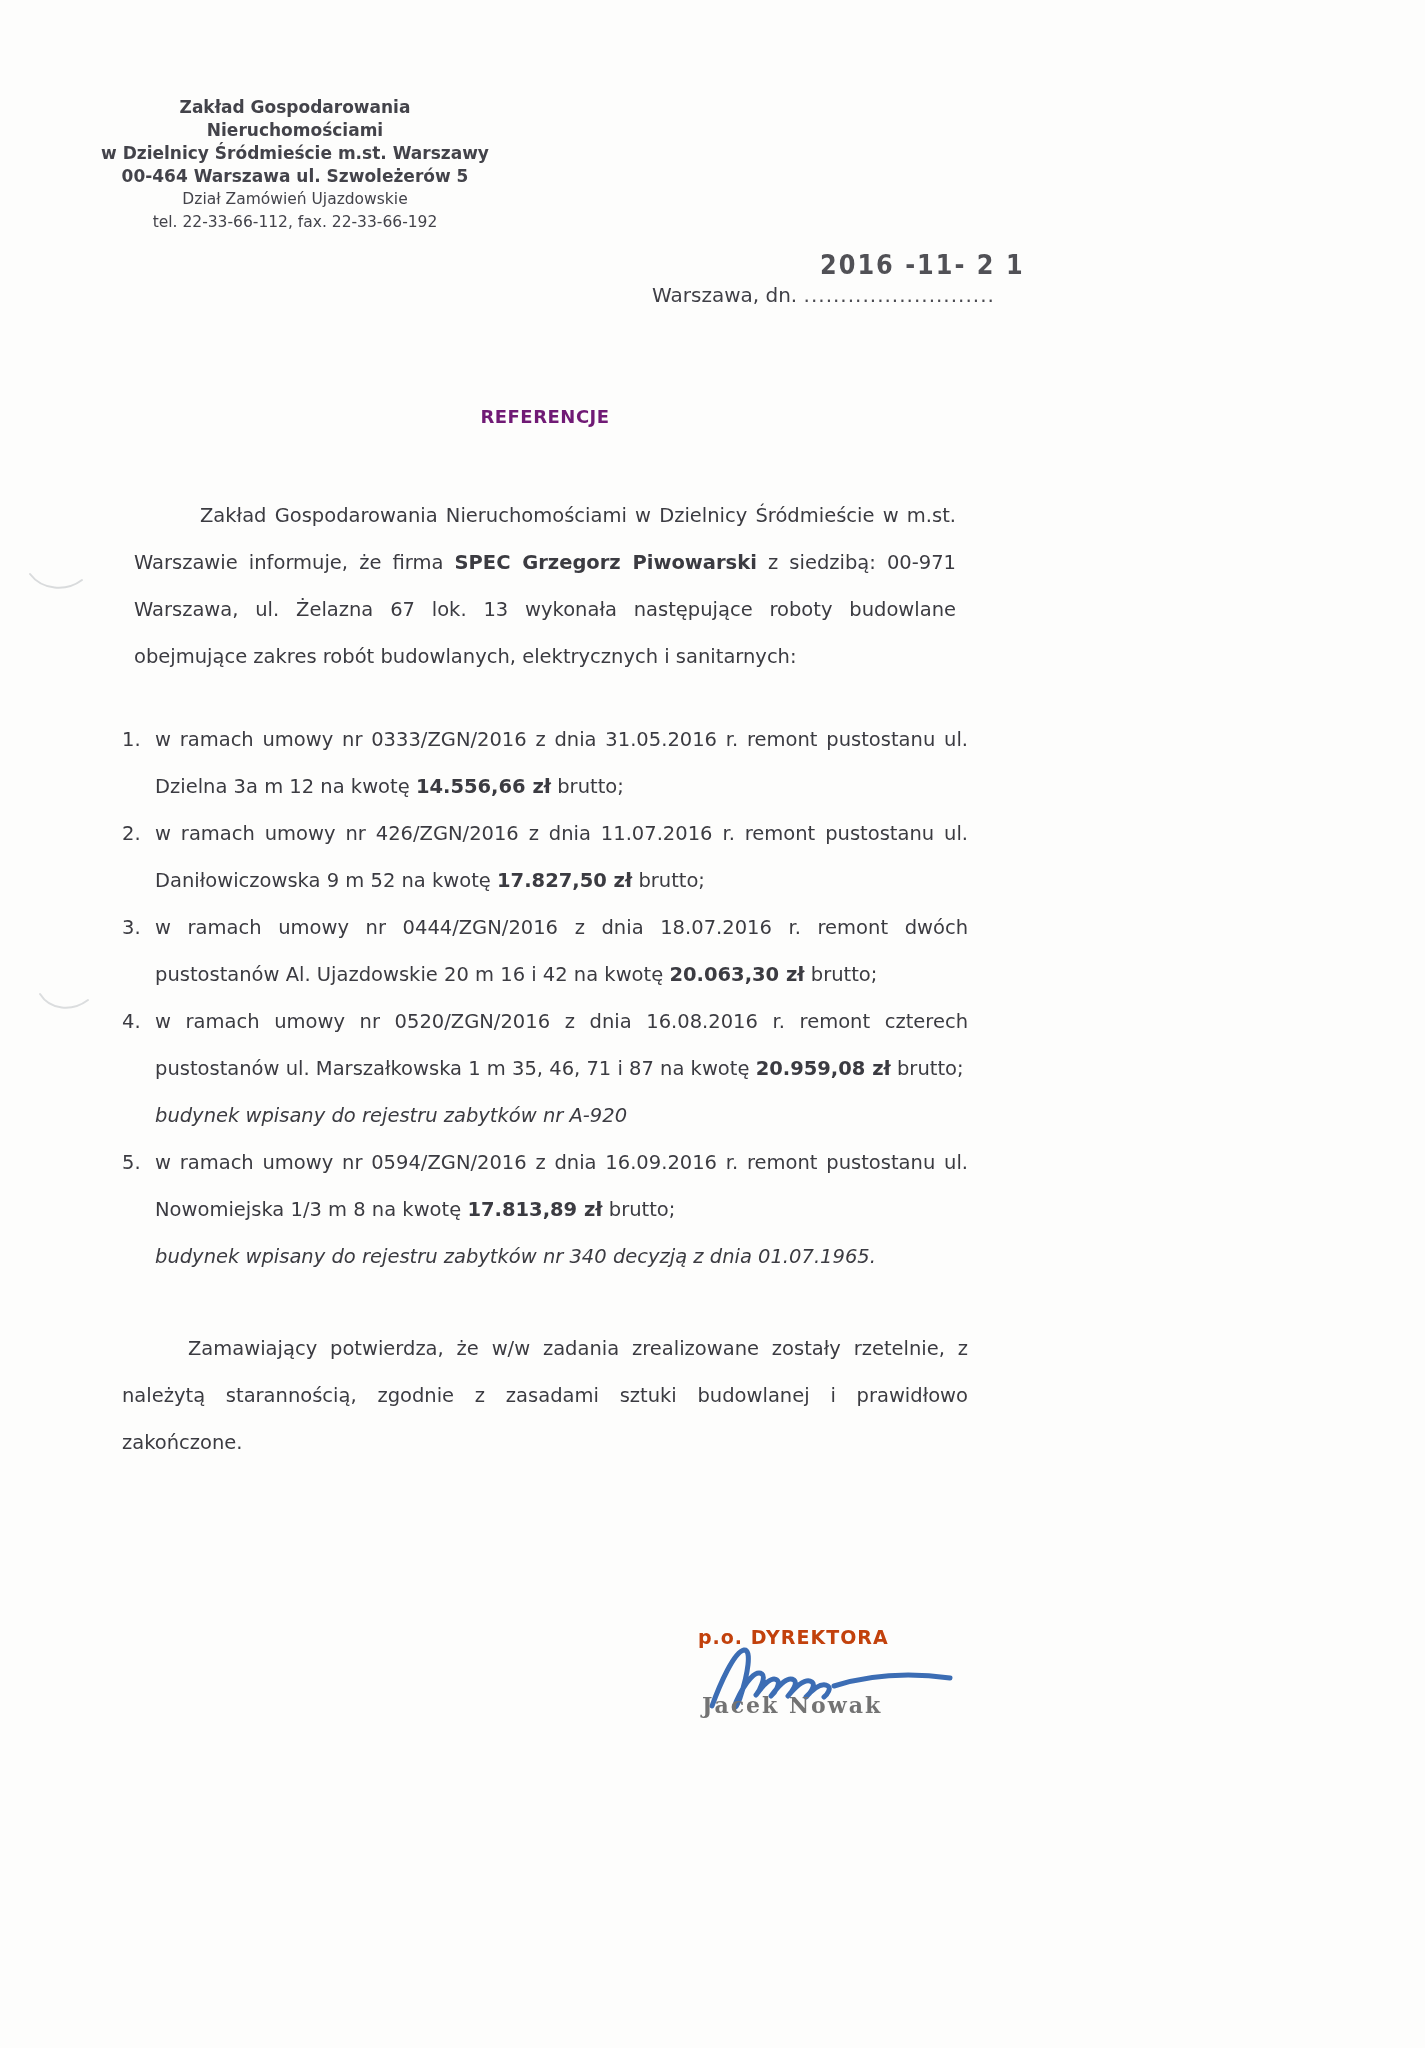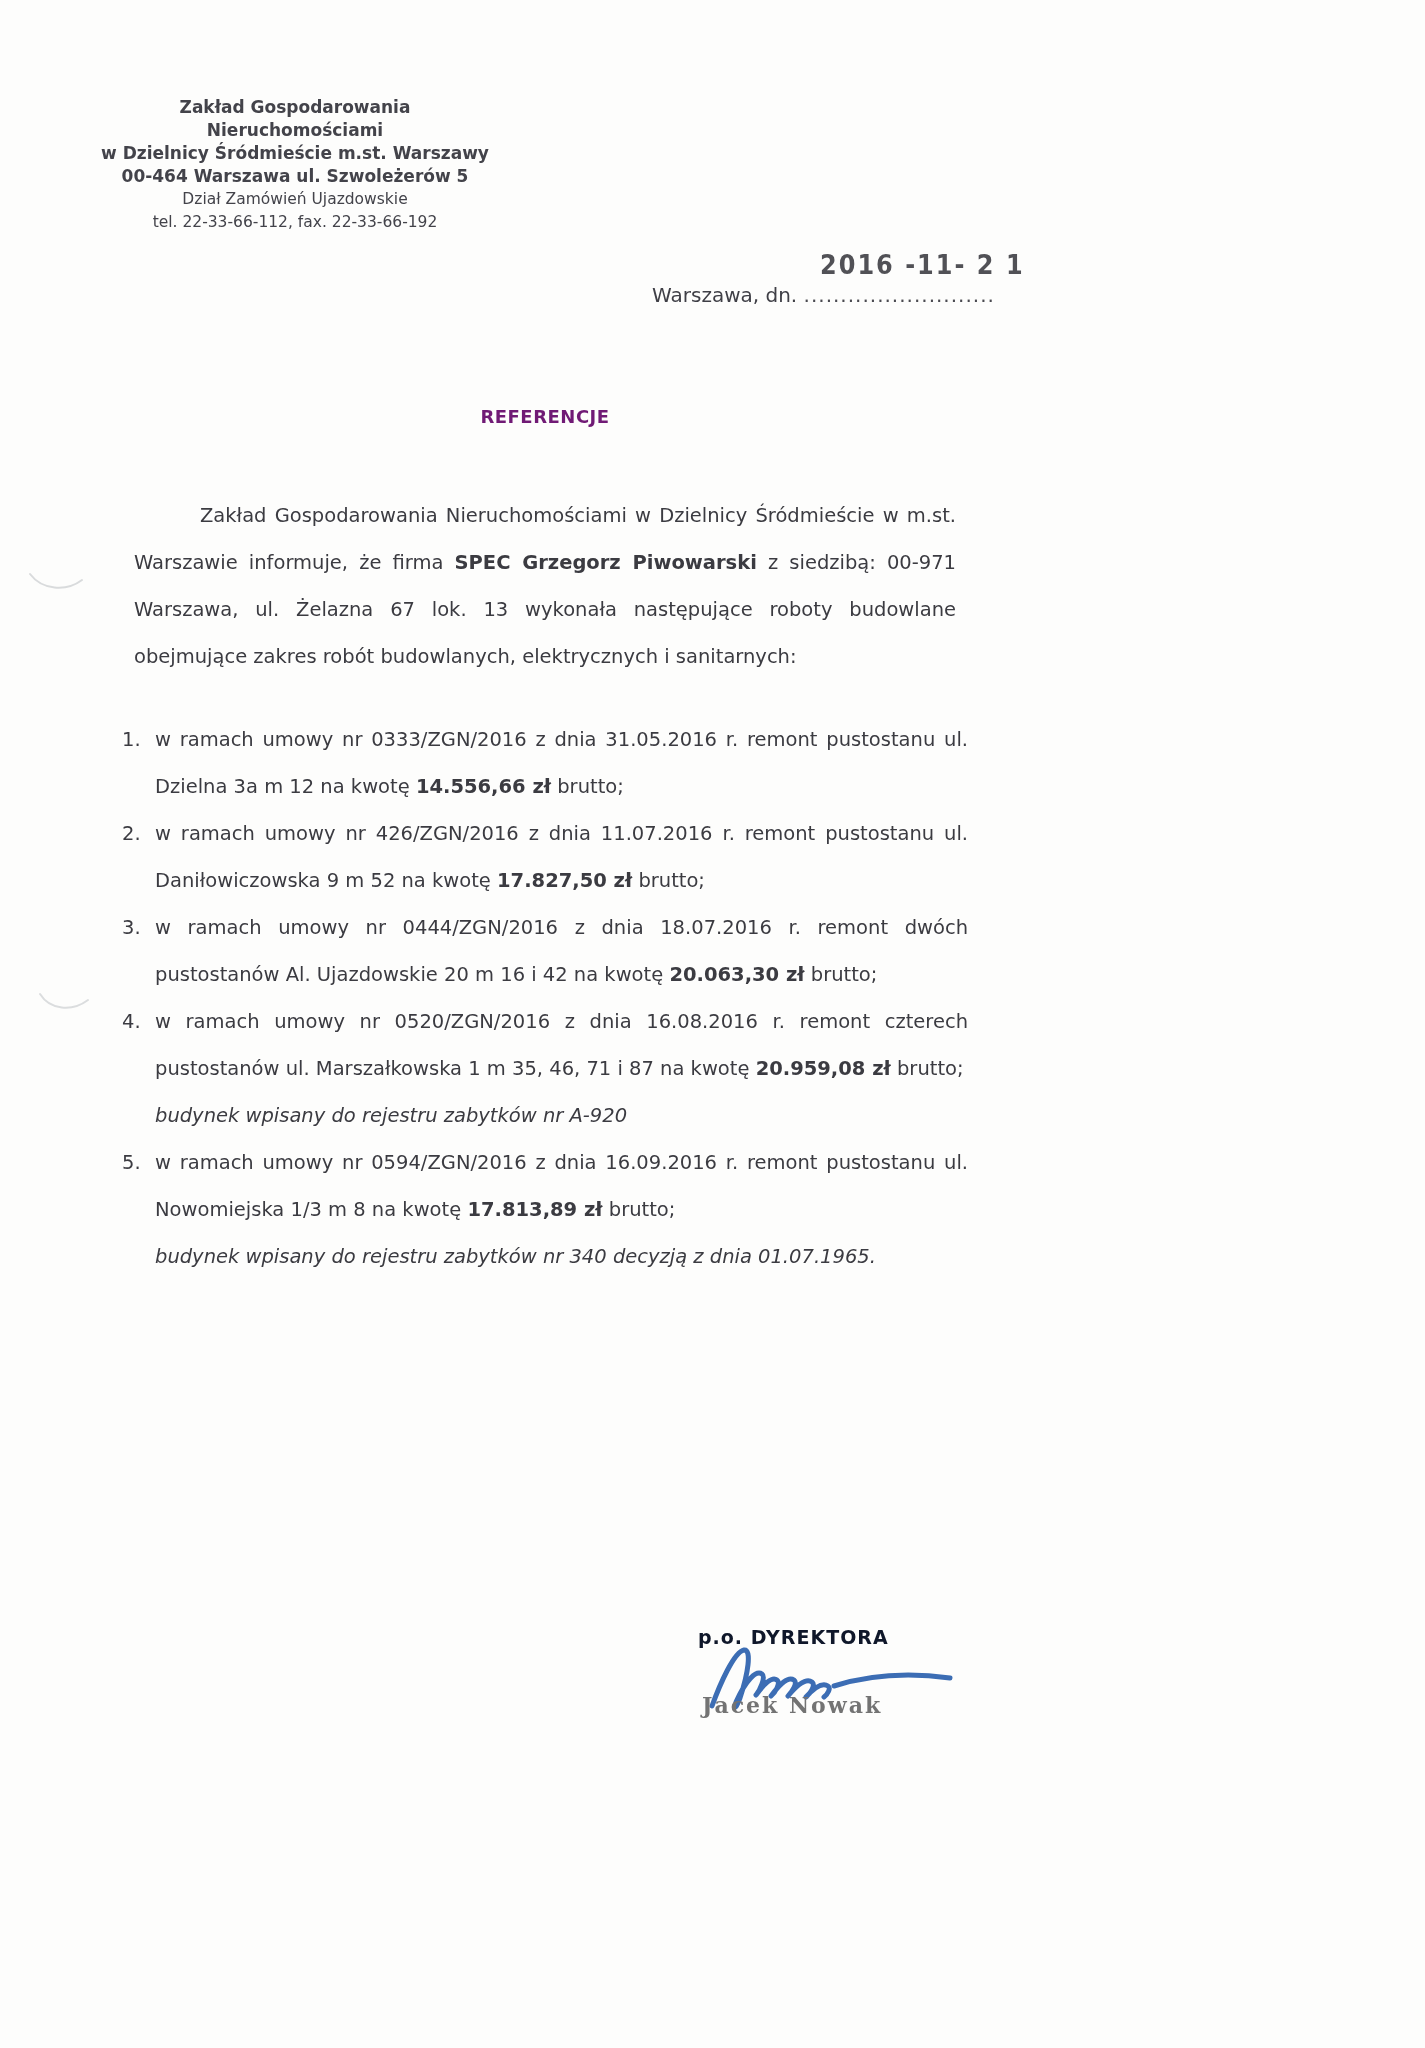--- a/index.html
+++ b/index.html
@@ -87,21 +87,21 @@
 
   .closing-1 { text-indent: 66px; margin: 45px 0 0 0; }
   .closing-2 { text-indent: 66px; margin: 48px 0 0 0; }
 
   
   .sig-block { position: absolute; left: 698px; top: 1626px; width: 300px; }
   .role-stamp {
     font-size: 19px;
     font-weight: 700;
     letter-spacing: 1px;
-    color: #0f172a;
+    color: #c2410c;
     white-space: nowrap;
   }
   .sig-svg { position: absolute; left: 8px; top: 14px; }
   .name-stamp {
     position: absolute;
     left: 4px;
     top: 66px;
     font-family: "DejaVu Serif", serif;
     font-size: 22px;
     font-weight: 700;
@@ -161,20 +161,21 @@
         <div class="li-note">budynek wpisany do rejestru zabytków nr A-920</div>
       </div>
 
       <div class="li">
         <span class="num">5.</span><span>w ramach umowy nr 0594/ZGN/2016 z dnia 16.09.2016 r. remont pustostanu ul. Nowomiejska 1/3 m 8 na kwotę </span><span class="b">17.813,89 zł</span><span> brutto;</span>
         <div class="li-note">budynek wpisany do rejestru zabytków nr 340 decyzją z dnia 01.07.1965.</div>
       </div>
 
     </div>
 
+    <p class="closing-1">Zamawiający potwierdza, że w/w zadania zrealizowane zostały rzetelnie, z należytą starannością, zgodnie z zasadami sztuki budowlanej i prawidłowo zakończone.</p>
 
   </div>
 
   <div class="sig-block">
     <div class="role-stamp">p.o. DYREKTORA</div>
     <svg class="sig-svg" width="250" height="80" viewBox="0 0 250 80">
       <path d="M6,66 C14,44 28,12 38,10 C46,9 42,34 34,58 C30,68 28,70 30,62 C40,40 50,30 56,34 C60,37 54,50 50,55 C58,44 66,36 71,40 C75,43 69,53 65,56 C74,44 82,36 88,40 C92,43 86,52 82,56 C92,44 100,38 106,42 C110,45 104,54 100,57 C108,48 116,42 122,46 C125,48 122,54 118,57" fill="none" stroke="#3c6db4" stroke-width="5" stroke-linecap="round" stroke-linejoin="round"></path>
       <path d="M128,46 C160,36 200,32 244,38" fill="none" stroke="#3c6db4" stroke-width="5" stroke-linecap="round"></path>
     </svg>
     <div class="name-stamp">Jacek Nowak</div>

